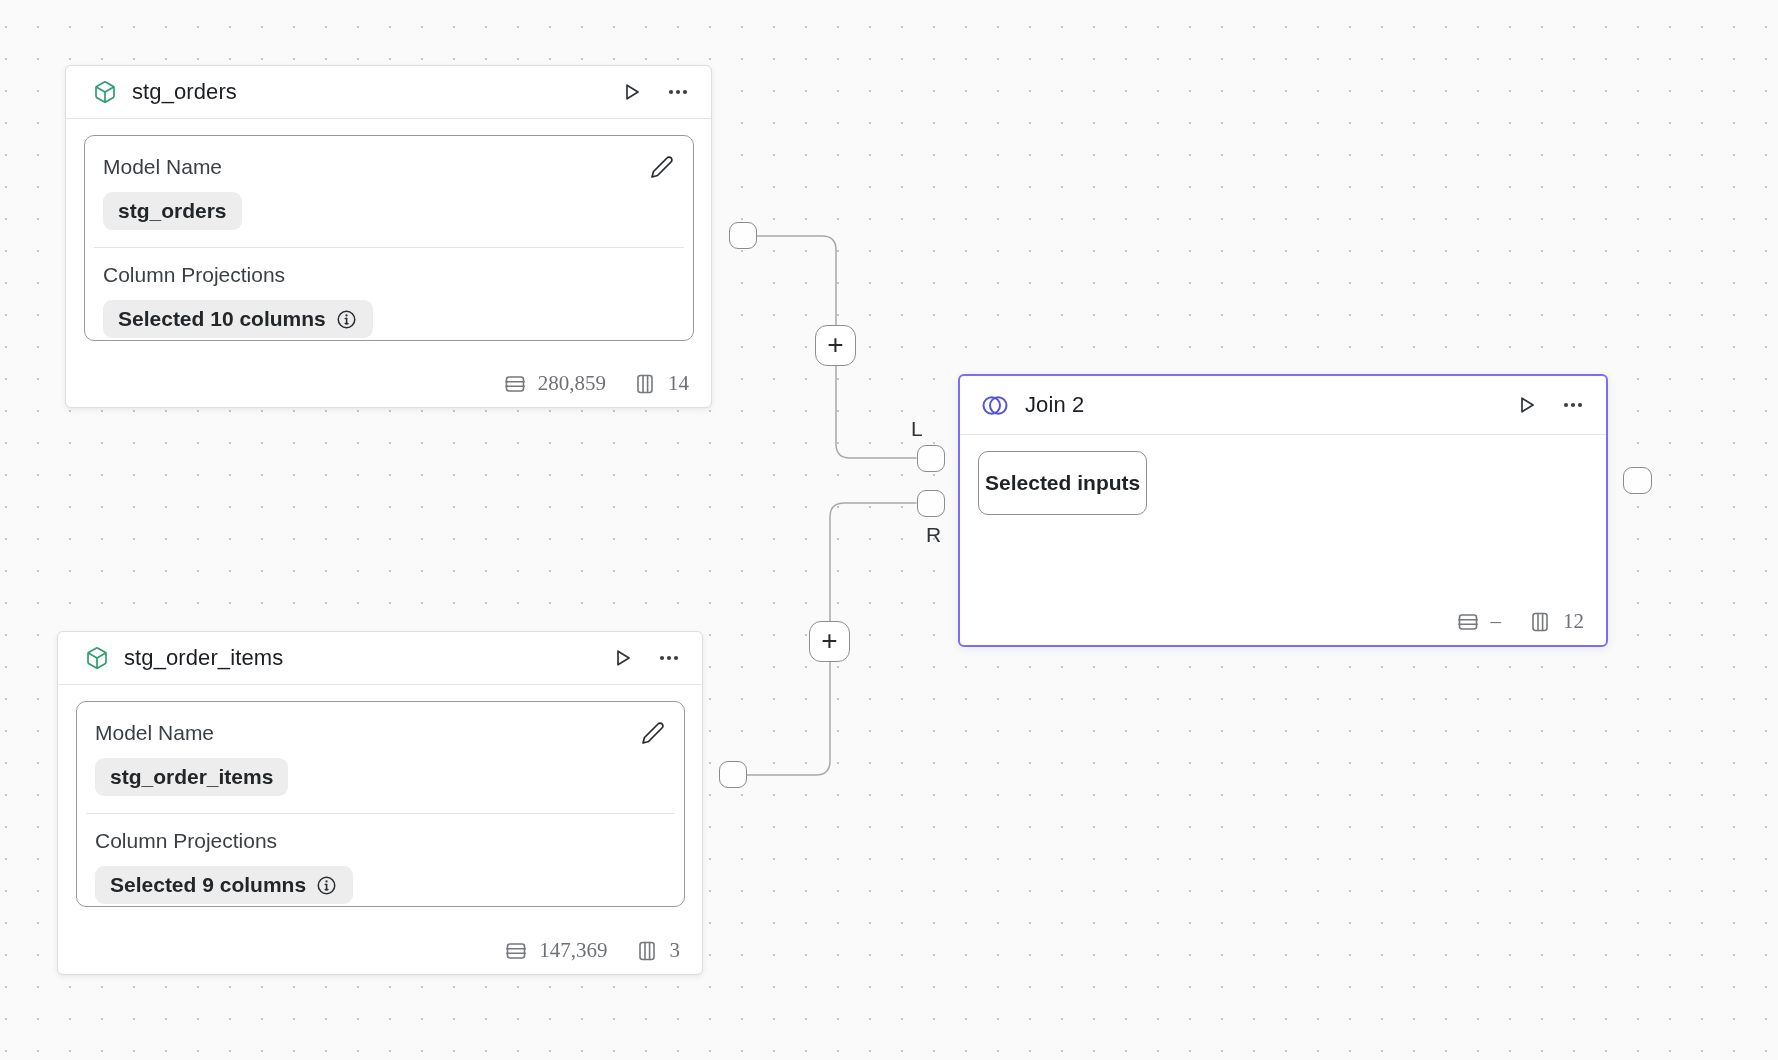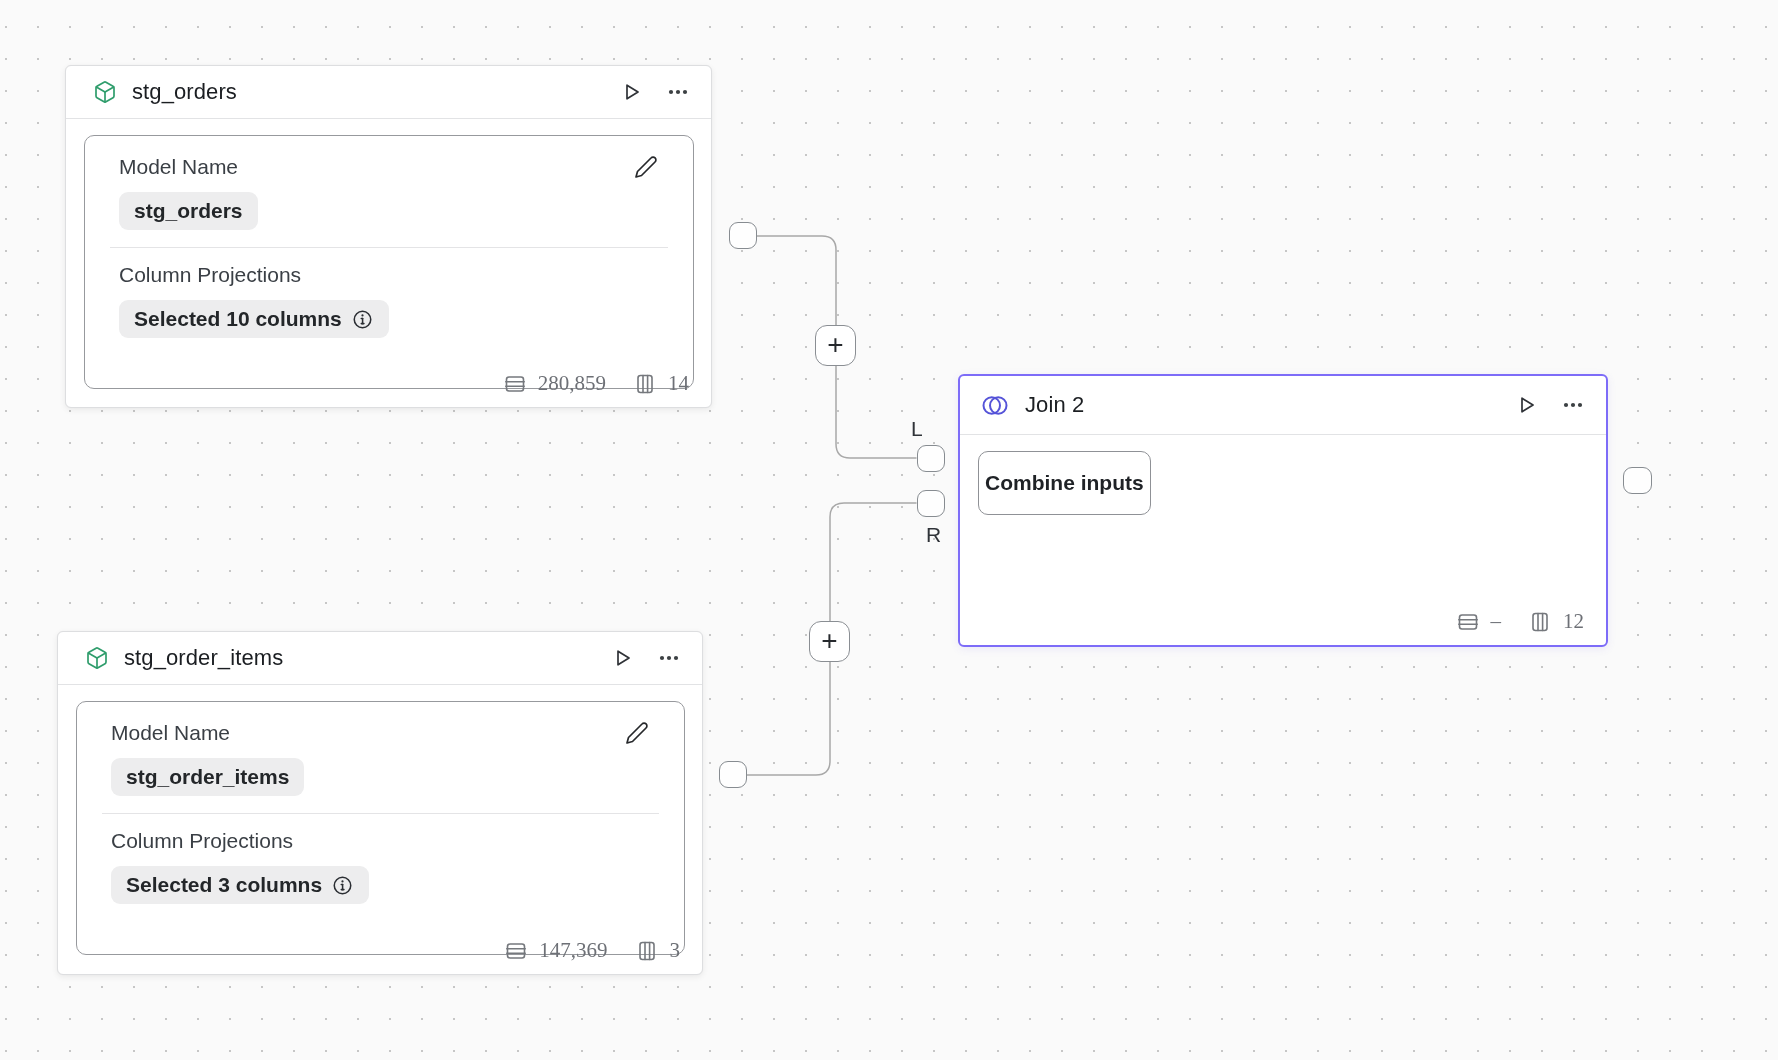--- a/index.html
+++ b/index.html
@@ -31,23 +31,23 @@
     display:flex;align-items:center;gap:15px;
     height:52px;padding:0 20px 0 27px;
     border-bottom:1px solid #e2e3e5;
   }
   .node.selected .node-header{height:58px;padding-left:20px;}
   .node-title{flex:1;font-size:22px;font-weight:500;color:#1b1e22;letter-spacing:.1px;}
   .header-actions{display:flex;align-items:center;gap:21px;}
   .icon-btn{display:flex;align-items:center;justify-content:center;width:26px;height:26px;cursor:pointer;background:none;border:none;padding:0;}
 
   .inner-card{
-    margin:16px 17px 0 18px;height:254px;box-sizing:border-box;
+    margin:16px 17px 0 18px;height:206px;box-sizing:border-box;
     border:1px solid #97999d;border-radius:10px;
-    padding:18px 34px 0;
+    padding:18px 18px 0;
     background:#fff;
   }
   .field-row{display:flex;align-items:flex-start;justify-content:space-between;}
   .field-label{font-size:21px;color:#3a3f45;line-height:26px;}
   .chip{
     display:inline-flex;align-items:center;gap:9px;
     margin-top:12px;padding:0 15px;height:38px;
     background:#ededee;border-radius:9px;
     font-size:21px;font-weight:600;color:#232629;
   }
@@ -200,21 +200,21 @@
             <path d="M17 3a2.83 2.83 0 1 1 4 4L7.5 20.5 2 22l1.5-5.5z"></path>
           </svg>
         </button>
       </div>
       <span class="chip">
         <span>stg_order_items</span>
       </span>
       <hr class="card-divider">
       <div class="field-label">Column Projections</div>
       <span class="chip">
-        <span>Selected 3 columns</span>
+        <span>Selected 9 columns</span>
         <svg width="23" height="23" viewBox="0 0 24 24" fill="none" stroke="#2b2e33" stroke-width="1.6" stroke-linecap="round">
           <circle cx="12" cy="12" r="8.6"></circle>
           <line x1="10.7" y1="11" x2="12.1" y2="11"></line>
           <line x1="12.1" y1="11" x2="12.1" y2="16.3"></line>
           <line x1="10.7" y1="16.3" x2="13.5" y2="16.3"></line>
           <circle cx="12" cy="7.7" r="1.15" fill="#2b2e33" stroke="none"></circle>
         </svg>
       </span>
     </div>
 
@@ -256,21 +256,21 @@
         <button class="icon-btn">
           <svg width="24" height="24" viewBox="0 0 24 24" fill="#3c4043">
             <circle cx="5" cy="12" r="2.1"></circle>
               <circle cx="12" cy="12" r="2.1"></circle>
               <circle cx="19" cy="12" r="2.1"></circle>
           </svg>
         </button>
       </span>
     </div>
 
-    <button class="combine-btn">Combine inputs</button>
+    <button class="combine-btn">Selected inputs</button>
 
     <div class="node-footer">
       <span class="stat">
         <svg width="24" height="24" viewBox="0 0 24 24" fill="none" stroke="#75787d" stroke-width="1.6" stroke-linecap="round">
           <rect x="3.5" y="5" width="17" height="14" rx="2.5"></rect>
           <line x1="2.8" y1="9.7" x2="21.2" y2="9.7"></line>
           <line x1="2.8" y1="14.3" x2="21.2" y2="14.3"></line>
         </svg>
         <span>–</span>
       </span>

